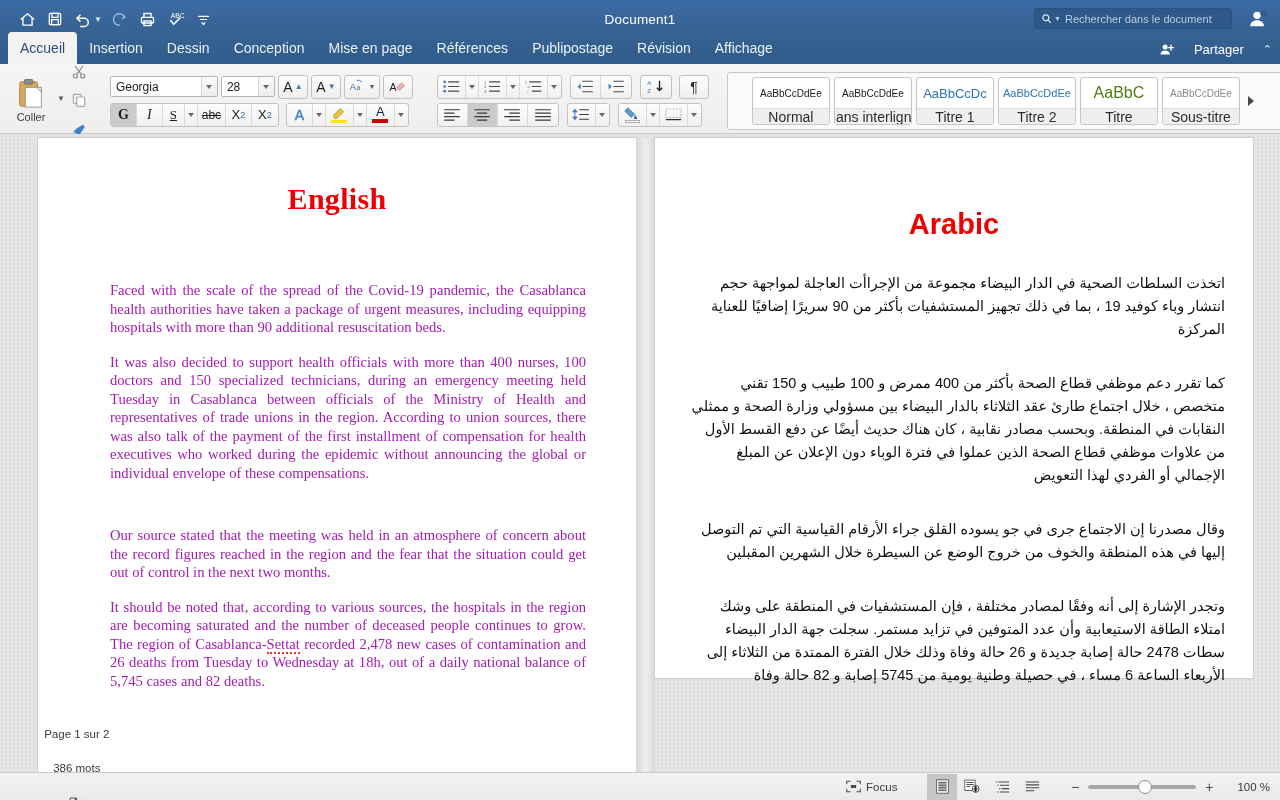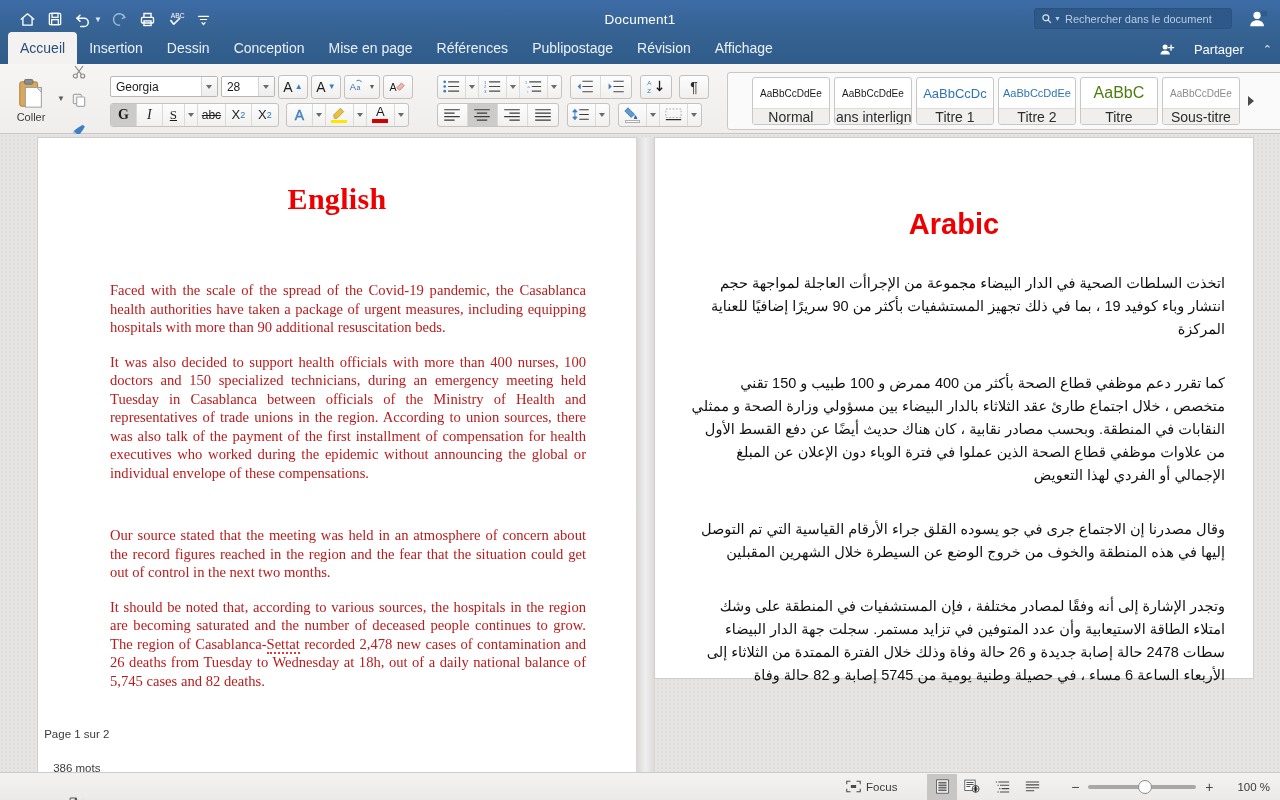--- a/index.html
+++ b/index.html
@@ -163,21 +163,21 @@
     font-size: 30px; letter-spacing: .3px;
   }
   .heading-ar {
     position: absolute; left: 0; right: 0; top: 70px; text-align: center;
     color: #ef0000; font-family: "Liberation Sans", sans-serif; font-weight: bold;
     font-size: 29px;
   }
   .en-body {
     position: absolute; left: 72px; right: 50px; top: 143px;
     font-family: "Liberation Serif", serif; font-size: 14.6px; line-height: 18.5px;
-    text-align: justify; color: #b91c1c;
+    text-align: justify; color: #a21caf;
   }
   .en-body p { margin: 0 0 16px 0; }
   .en-body p.gapbig { margin-bottom: 44px; }
   .misspell { border-bottom: 2px dotted #e03b2f; }
 
   .ar-body {
     position: absolute; left: 30px; right: 28px; top: 134px;
     direction: rtl; text-align: right;
     font-family: "Liberation Sans", sans-serif; font-size: 14.5px; line-height: 23px;
     color: #111;

